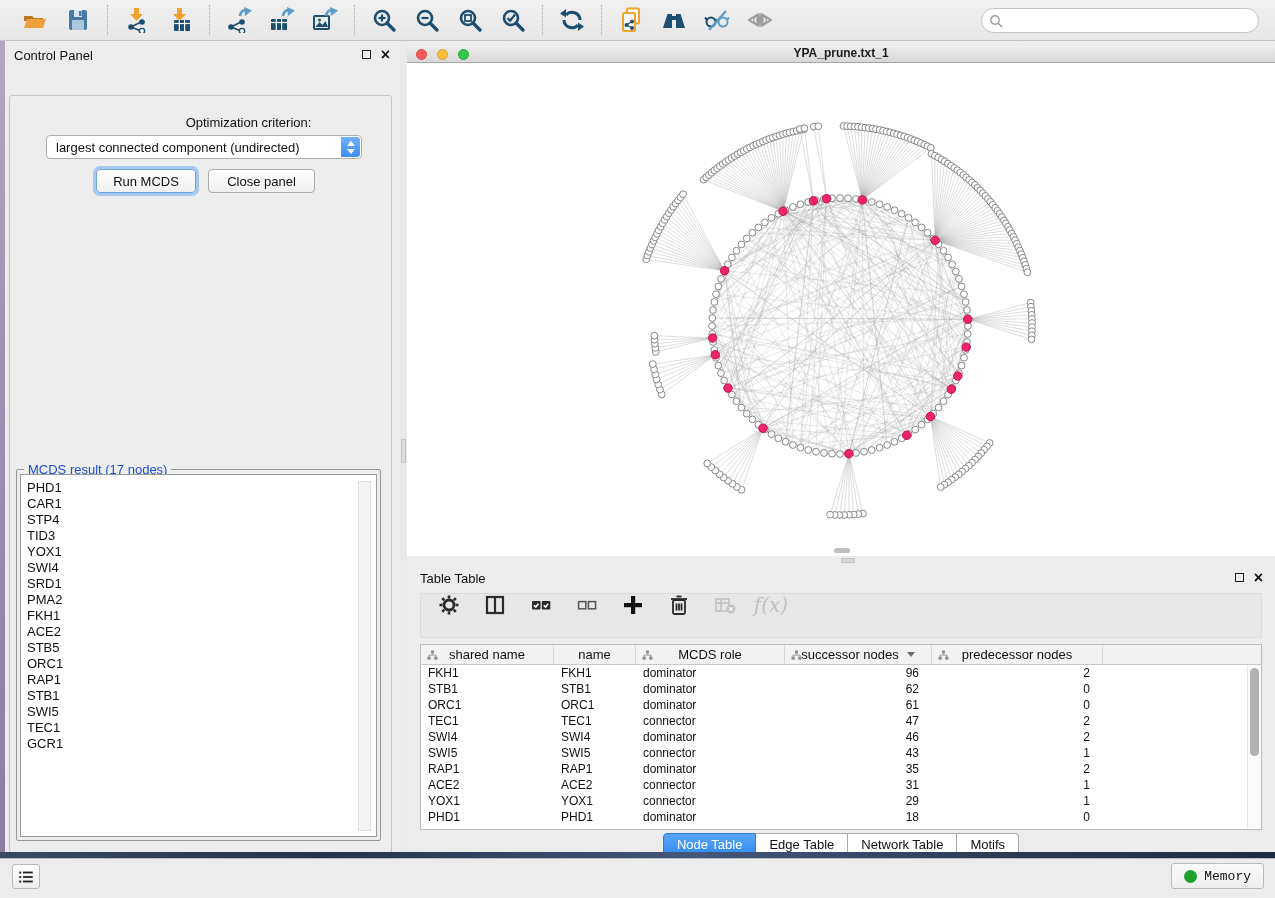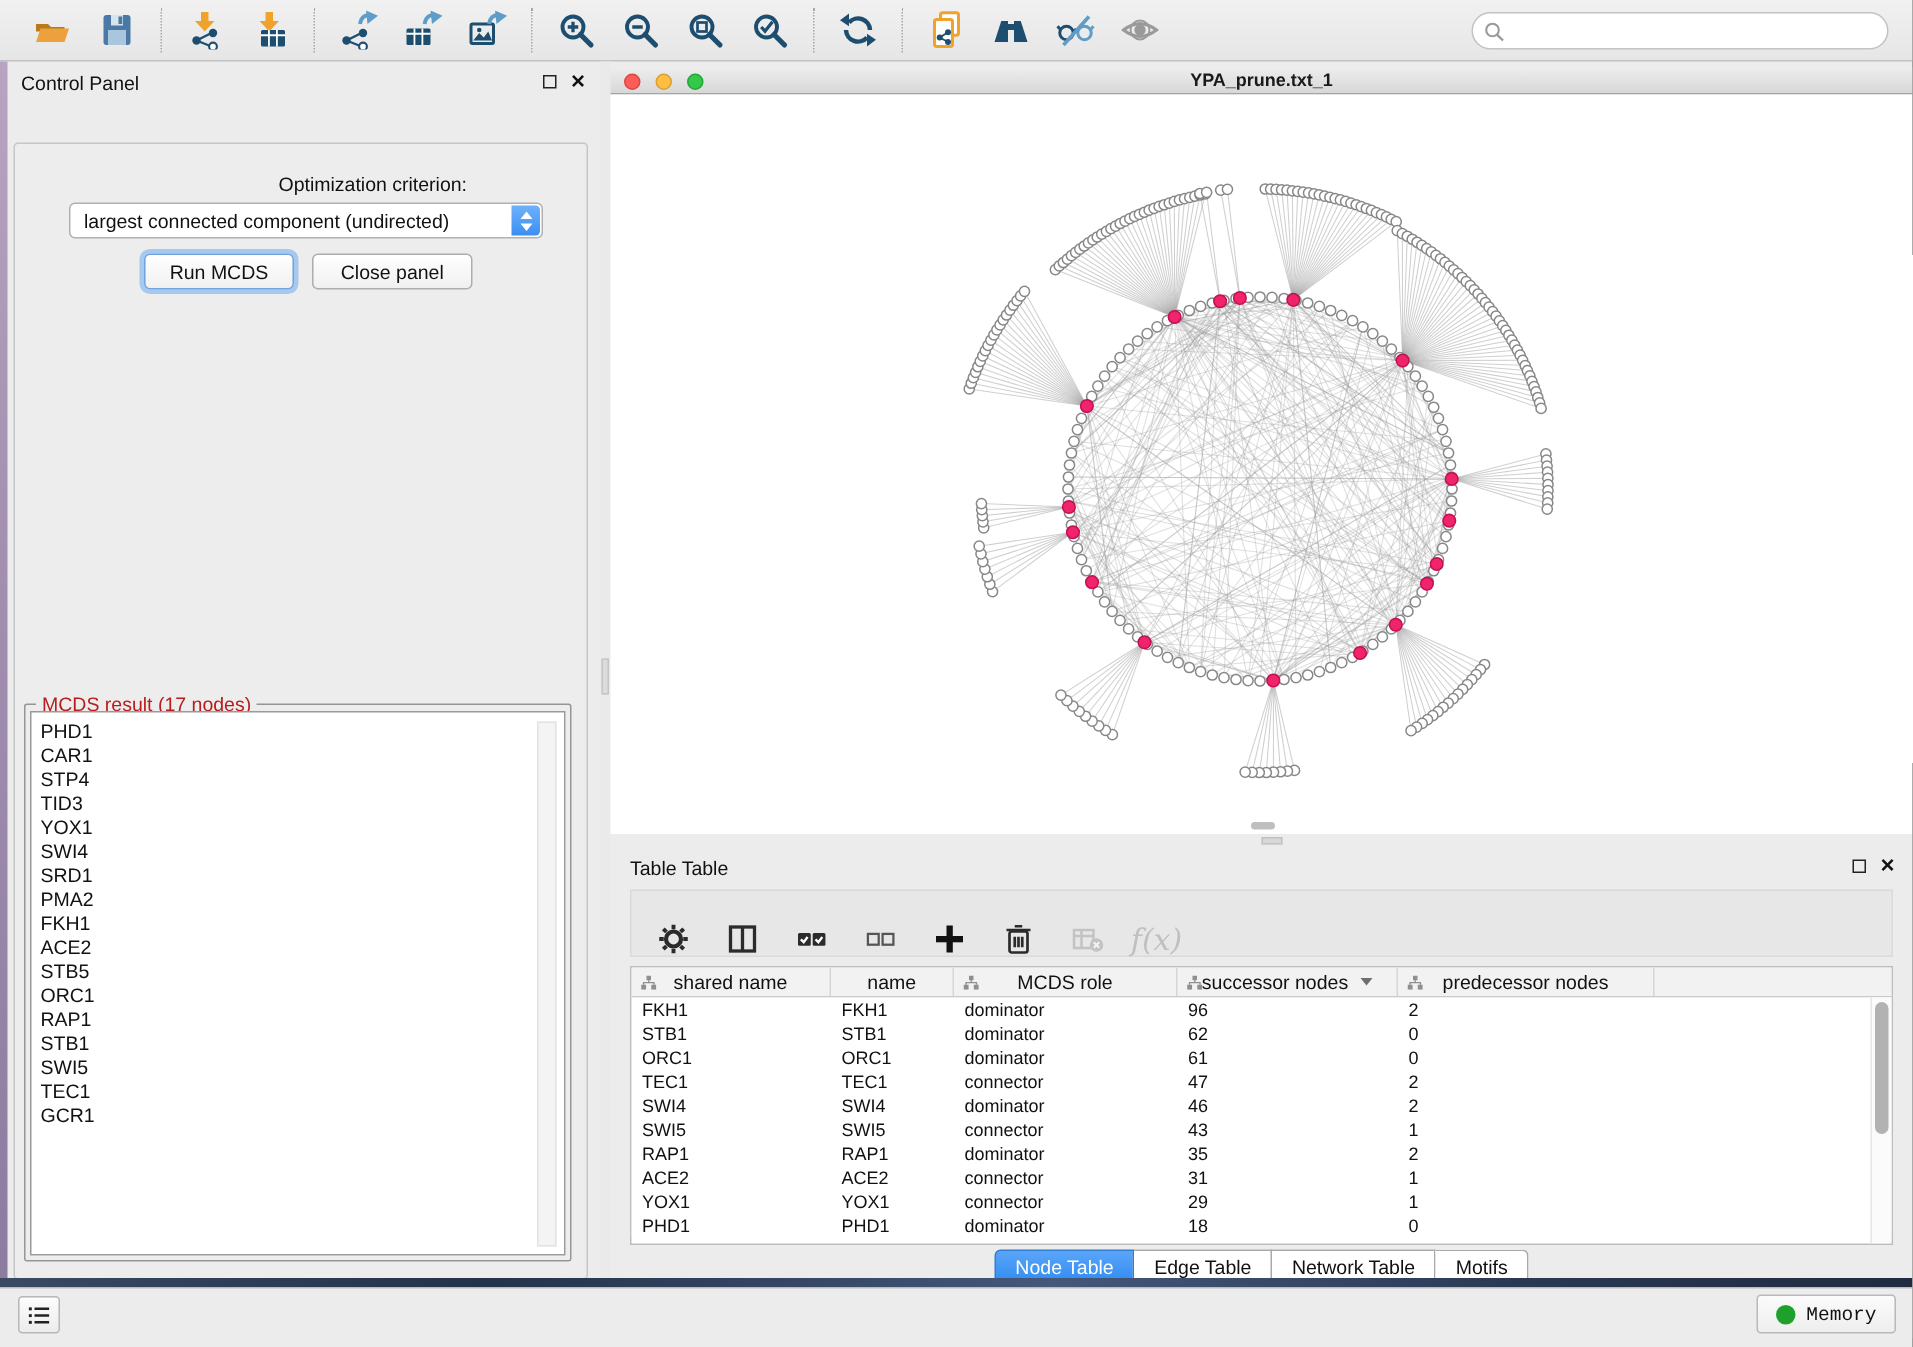--- a/index.html
+++ b/index.html
@@ -52,21 +52,21 @@
   .arr-up { width:0; height:0; border-left:4px solid transparent; border-right:4px solid transparent; border-bottom:5px solid #fff; }
   .arr-down { width:0; height:0; border-left:4px solid transparent; border-right:4px solid transparent; border-top:5px solid #fff; }
   .btn { background:linear-gradient(#ffffff,#f0f0f0); border:1px solid #adadad; border-radius:4px;
     font-size:13px; height:24px; color:#111; font-family:inherit; }
   .run-btn { position:absolute; top:73px; left:86px; width:100px;
     box-shadow:0 0 0 3px rgba(110,170,240,.55); border-color:#6fa3dd; }
   .close-panel-btn { position:absolute; top:73px; left:198px; width:107px; }
   .result-group { position:absolute; left:6px; right:10px; top:373px; height:372px;
     border:1px solid #969696; border-radius:2px; }
   .group-title { position:absolute; top:-8px; left:7px; background:#ededed; padding:0 4px;
-    font-size:13px; color:#b91c1c; }
+    font-size:13px; color:#1d4ed8; }
   .result-list { position:absolute; left:3px; right:3px; top:4px; bottom:3px; background:#fff;
     border:1px solid #9a9a9a; overflow:hidden; padding:5px 0 0 6px; }
   .result-item { font-size:13px; line-height:16px; color:#111; }
   .list-track { position:absolute; right:5px; top:6px; bottom:5px; width:13px;
     background:#f4f4f4; border:1px solid #e2e2e2; }
 
   
   .v-splitter { position:absolute; left:400px; top:0; width:7px; height:100%; background:#eaeaea; }
   .v-grip { position:absolute; top:398px; left:1px; width:5px; height:24px;
     background:#dcdcdc; border:1px solid #c4c4c4; }
@@ -92,38 +92,38 @@
   svg line.chord { stroke:#9c9c9c; stroke-width:0.7; opacity:0.32; }
   svg line.fanline { stroke:#a0a0a0; stroke-width:0.7; opacity:0.5; }
   .net-hscroll { position:absolute; bottom:3px; left:427px; width:16px; height:5px;
     background:#bfbfbf; border-radius:3px; }
 
   
   .table-panel { position:absolute; top:524px; left:0; right:0; bottom:0; background:#ececec; }
   .tp-title { position:absolute; left:13px; top:6px; font-size:13px; color:#111; }
   .tp-winbtns { position:absolute; right:12px; top:7px; display:flex; gap:10px; align-items:center; }
   .tp-toolbar { position:absolute; top:28px; left:13px; right:13px; height:45px;
-    background:#e7e7e7; border:1px solid #dadada; display:flex; align-items:flex-end;
+    background:#e7e7e7; border:1px solid #dadada; display:flex; align-items:flex-start;
     gap:24px; padding-left:17px; }
   .tp-icon { width:22px; height:22px; display:flex; align-items:center; justify-content:center; }
   .tp-icon svg { width:22px; height:22px; }
   .tp-icon.disabled { opacity:.5; }
   .fx-label { font-family:"DejaVu Serif",serif; font-style:italic; font-size:20px; color:#9a9a9a; }
   .table-box { position:absolute; top:79px; left:13px; right:13px; height:186px;
     background:#fff; border:1px solid #bdbdbd; overflow:hidden; }
   .thead { display:flex; height:20px; background:#f2f2f2; border-bottom:1px solid #c9c9c9; }
   .th { position:relative; border-right:1px solid #d6d6d6; font-size:13px; color:#111;
     display:flex; align-items:center; justify-content:center; }
   .th .tree { position:absolute; left:6px; top:5px; }
   .th .chev { width:0; height:0; border-left:4px solid transparent; border-right:4px solid transparent;
     border-top:5px solid #6d6d6d; margin-left:8px; }
   .th.filler { border-right:none; flex:1; }
   .tr { display:flex; height:16px; background:#fff; }
   .td { font-size:12px; line-height:16px; padding:0 7px; color:#111; white-space:nowrap; overflow:hidden; }
-  .td.num { text-align:left; padding-right:13px; }
+  .td.num { text-align:right; padding-right:13px; }
   .vscroll { position:absolute; right:0; top:20px; bottom:0; width:14px;
     background:#fbfbfb; border-left:1px solid #e6e6e6; }
   .vthumb { position:absolute; top:3px; left:2px; width:9px; height:88px; background:#b2b2b2; border-radius:5px; }
   .tp-tabs { position:absolute; top:268px; left:0; right:0; display:flex; justify-content:center; }
 
   
   .status-bar { position:absolute; left:0; right:0; top:858px; height:34px;
     background:#ececec; border-top:1px solid #bcbcbc; }
   .list-btn { position:absolute; left:12px; top:5px; width:28px; height:25px;
     background:linear-gradient(#fdfdfd,#ececec); border:1px solid #b7b7b7; border-radius:3px;

